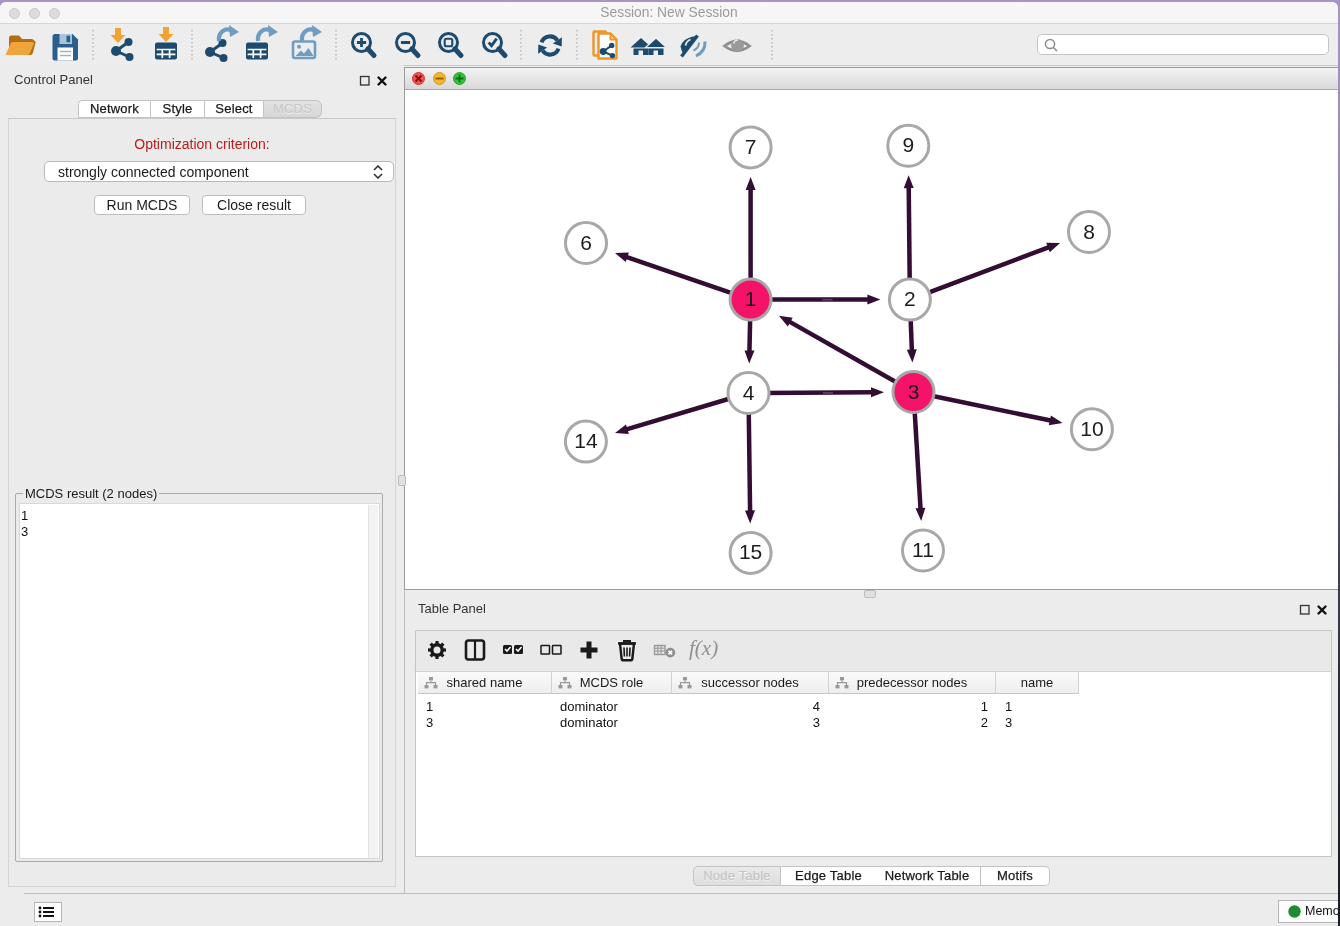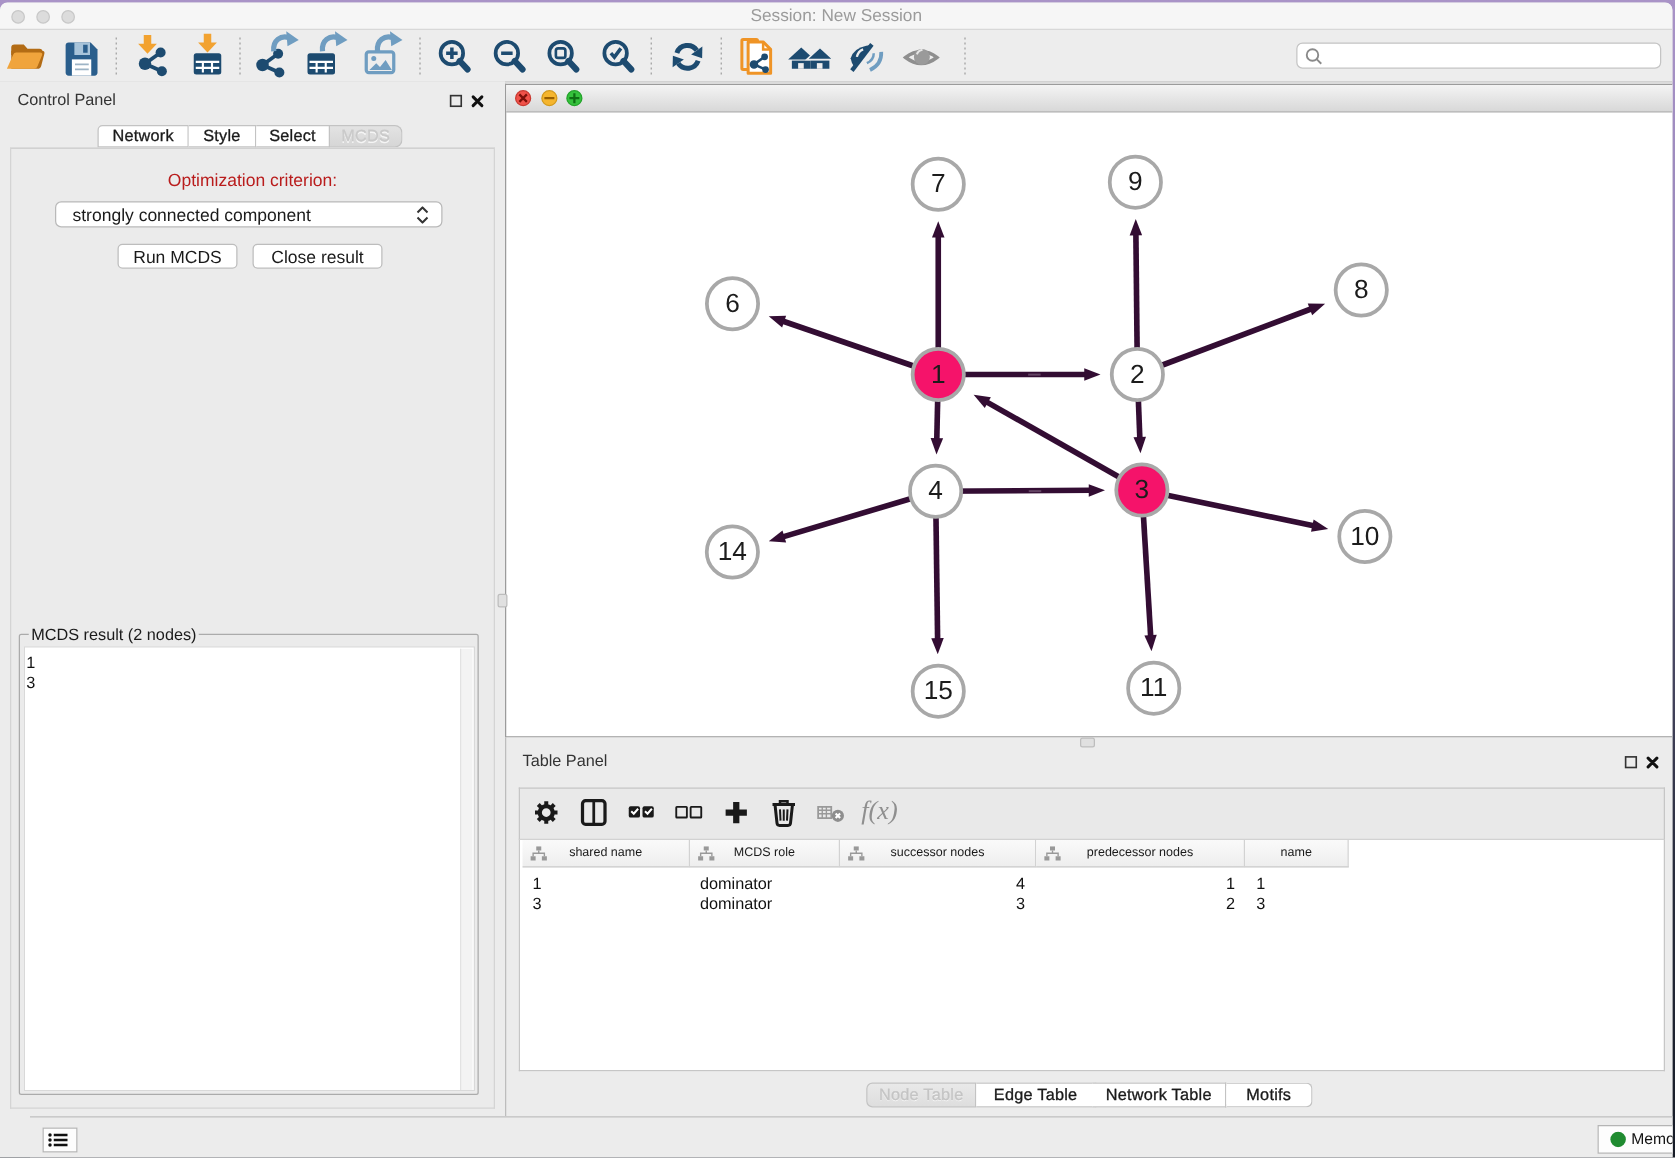--- a/index.html
+++ b/index.html
@@ -25,26 +25,26 @@
   .tabs{position:absolute;font-size:13px;}
   .tab{position:absolute;top:0;height:18px;line-height:16.5px;text-align:center;
        background:#fff;border:1px solid #c3c3c3;box-sizing:border-box;color:#1a1a1a;font-weight:400;-webkit-text-stroke:0.25px;letter-spacing:0.2px;}
   .tab.sel{background:linear-gradient(#e3e3e3,#d6d6d6);color:#c9c9c9;
            text-shadow:0 1px 0 #f5f5f5;}
   #cpcontent{position:absolute;left:8px;top:53px;width:388px;height:769px;
              background:#ebebeb;border:1px solid #d4d4d4;box-sizing:border-box;
              border-top:1px solid #c9c9c9;}
   #optlabel{position:absolute;left:0;top:71px;width:100%;text-align:center;
             font-size:14px;color:#b91c1c;}
-  #dropdown{position:absolute;left:44px;top:96px;width:310px;height:21px;background:#fff;
+  #dropdown{position:absolute;left:44px;top:96px;width:350px;height:21px;background:#fff;
             border:1px solid #b9b9b9;border-radius:5px;font-size:14px;color:#1a1a1a;
             line-height:20px;padding-left:13px;box-sizing:border-box;}
   .btn{position:absolute;height:20px;background:#fff;border:1px solid #bdbdbd;border-radius:4px;
        font-size:14px;color:#1a1a1a;text-align:center;line-height:19px;box-sizing:border-box;}
-  #fieldset{position:absolute;left:15px;top:442px;width:368px;height:369px;
+  #fieldset{position:absolute;left:15px;top:428px;width:368px;height:369px;
             border:1px solid #ababab;border-radius:2px;box-sizing:border-box;}
   #fslegend{position:absolute;left:7px;top:-8px;background:#ebebeb;padding:0 2px;
             font-size:13px;color:#1a1a1a;}
   #fswhite{position:absolute;left:3px;top:9px;width:361px;height:356px;background:#fff;
            border:1px solid #d9d9d9;box-sizing:border-box;}
   #fsscroll{position:absolute;right:1px;top:1px;width:9px;height:353px;background:#f3f3f3;
             border-left:1px solid #e2e2e2;}
   
   #netwin{position:absolute;left:404px;top:65px;width:934px;height:523px;
           border:1px solid #9b9b9b;border-right:none;box-sizing:border-box;background:#fff;}
@@ -56,21 +56,21 @@
                 font-size:13.5px;font-weight:700;color:#1a1a1a;letter-spacing:0.5px;}
   
   #tpanel{position:absolute;left:404px;top:588px;width:934px;height:303px;background:#ececec;
           border-left:1px solid #bdbdbd;box-sizing:border-box;}
   #ttoolbar{position:absolute;left:10px;top:40px;width:917px;height:42px;background:#e9e9e9;
             border:1px solid #c6c6c6;border-bottom:1px solid #d2d2d2;box-sizing:border-box;}
   #twhite{position:absolute;left:10px;top:82px;width:917px;height:185px;background:#fff;
           border:1px solid #c6c6c6;border-top:none;box-sizing:border-box;}
   .thcell{position:absolute;top:0;height:22px;background:linear-gradient(#fafafa,#eeeeee);
           border-right:1px solid #d2d2d2;border-bottom:1px solid #c6c6c6;box-sizing:border-box;
-          font-size:10px;color:#1a1a1a;text-align:center;line-height:22px;}
+          font-size:13px;color:#1a1a1a;text-align:center;line-height:22px;}
   .trow{position:absolute;font-size:13px;color:#111;height:16px;line-height:16px;}
   .btab{position:absolute;top:0;height:20px;background:#fff;border:1px solid #c3c3c3;
         box-sizing:border-box;font-size:13px;font-weight:400;-webkit-text-stroke:0.25px;letter-spacing:0.2px;color:#1a1a1a;
         text-align:center;line-height:18px;}
   .btab.sel{background:linear-gradient(#e9e9e9,#dedede);color:#c4c4c4;text-shadow:0 1px 0 #f8f8f8;}
   
   #statusbar{position:absolute;left:0;top:891px;width:1338px;height:33px;background:#ececec;
              border-top:1px solid #bfbfbf;margin-left:24px;}
   .sbtn{position:absolute;background:#fdfdfd;border:1px solid #b5b5b5;box-sizing:border-box;}
 </style>

